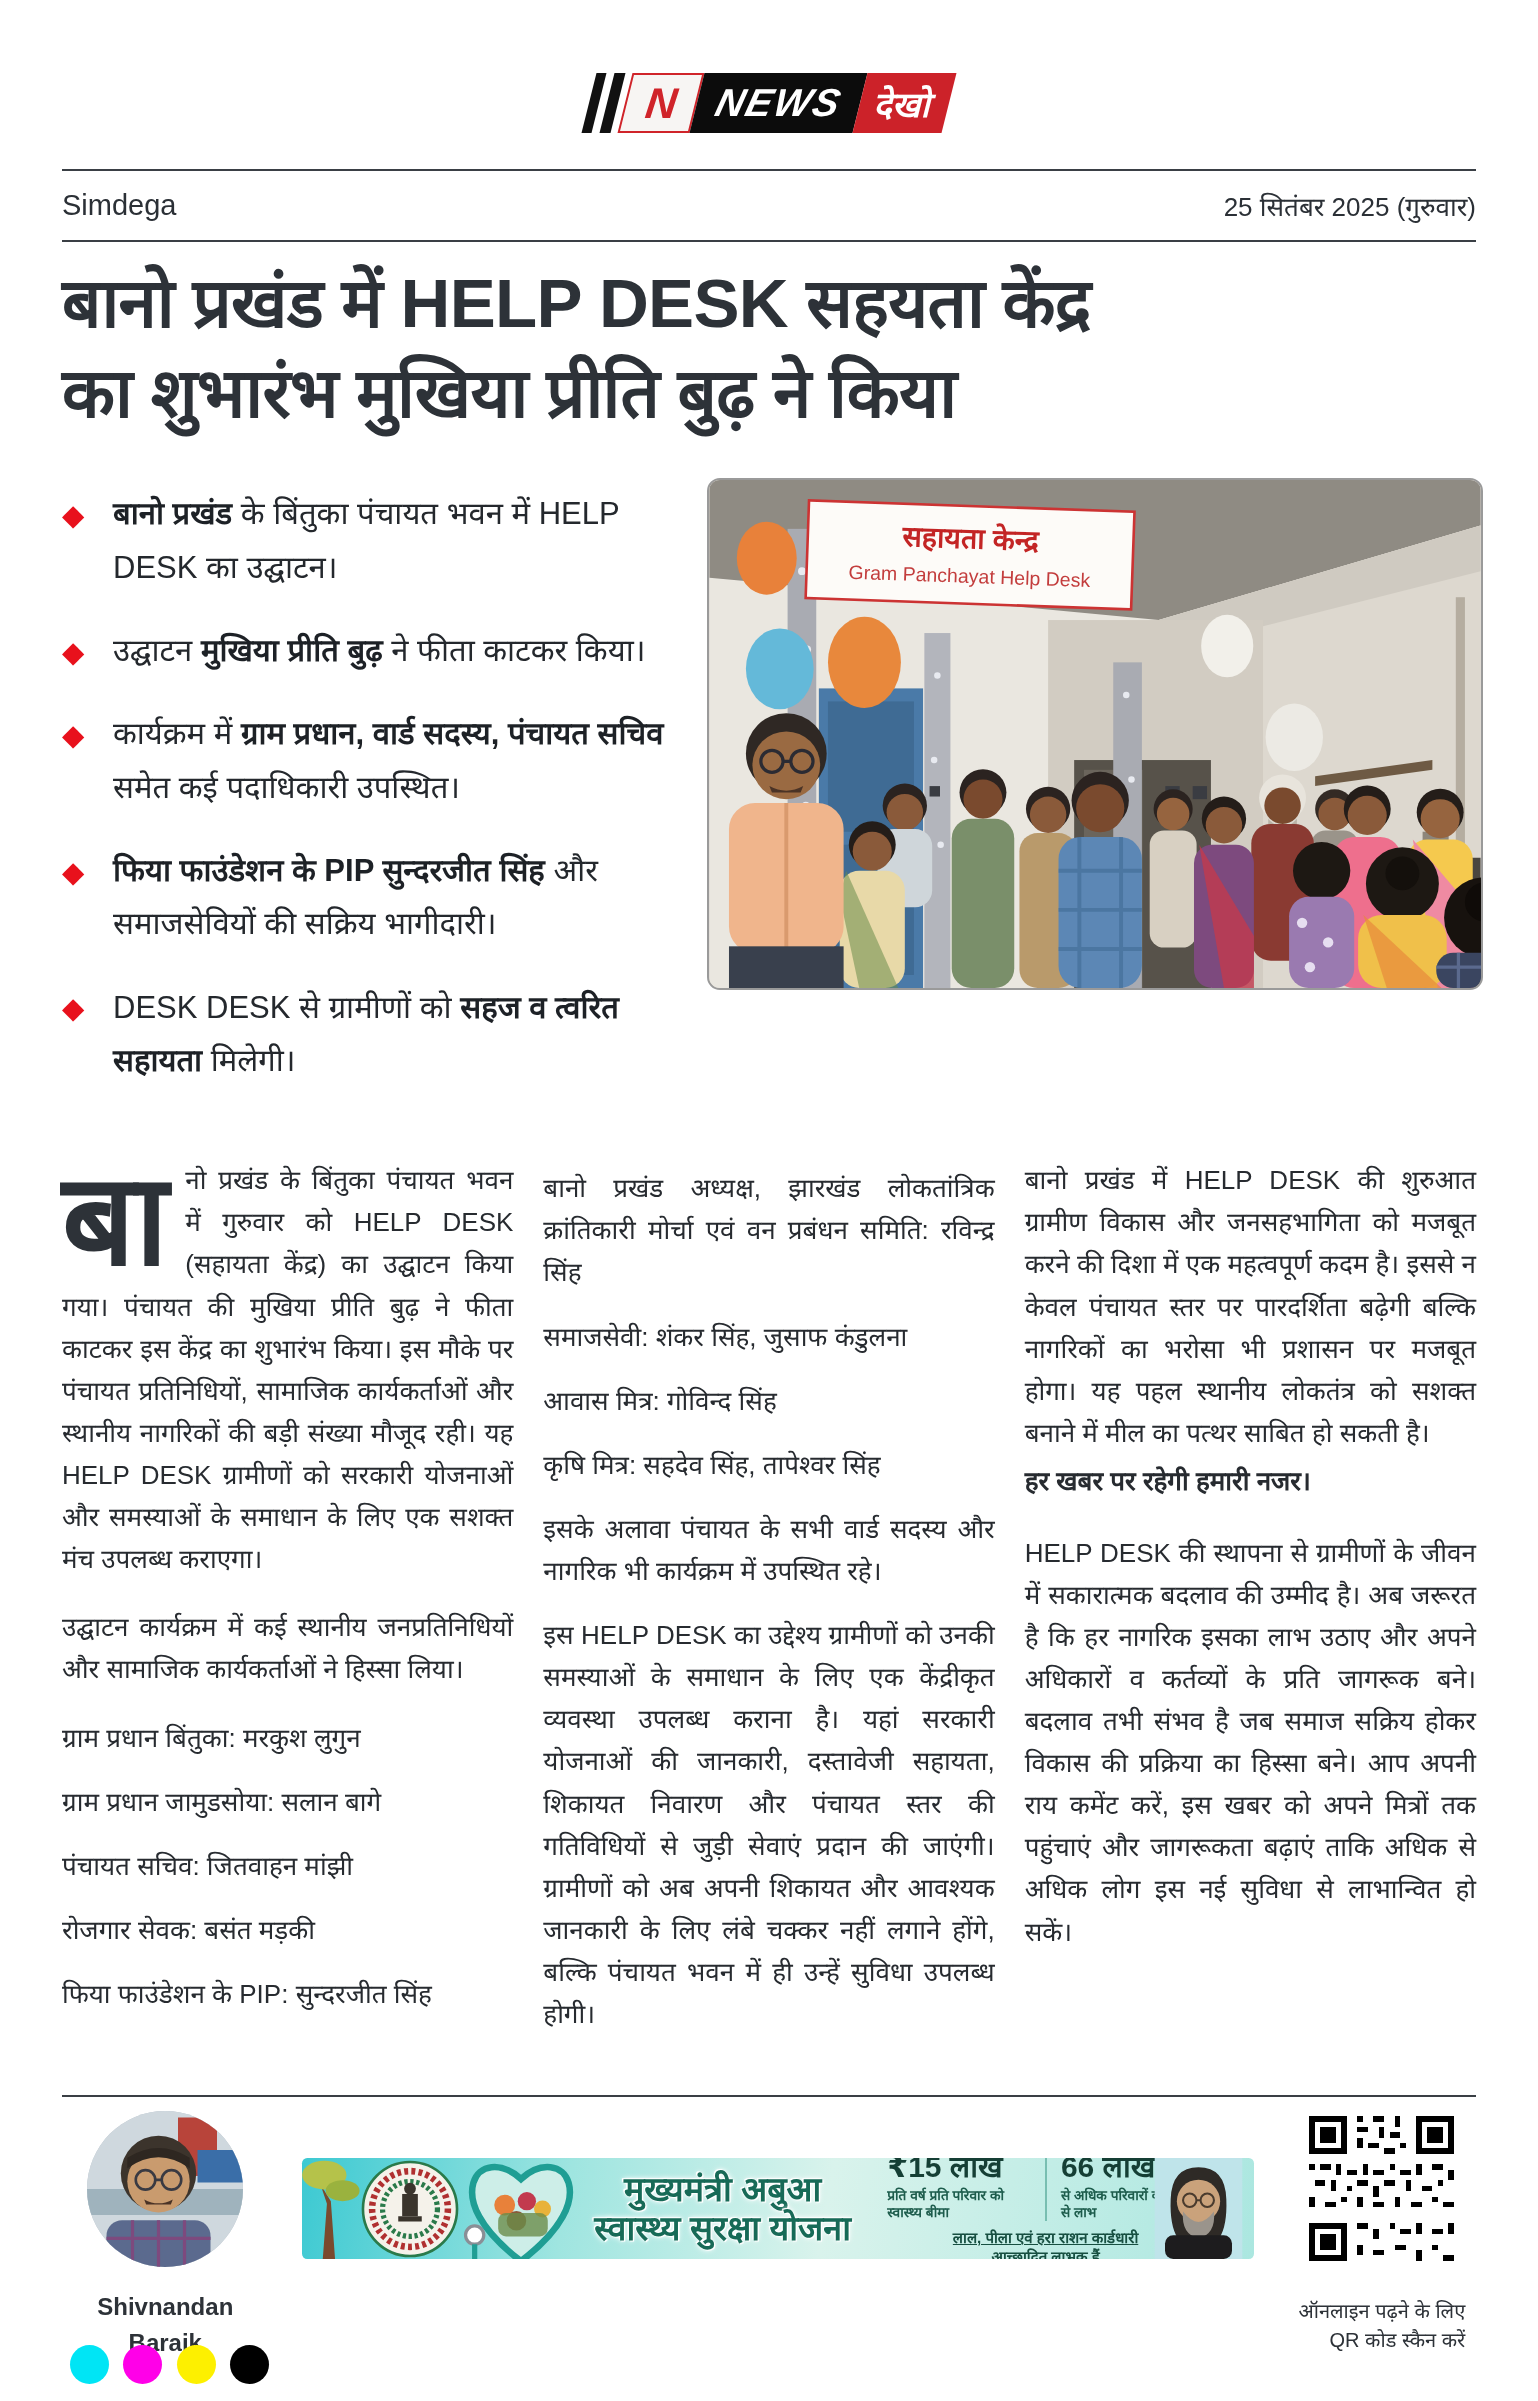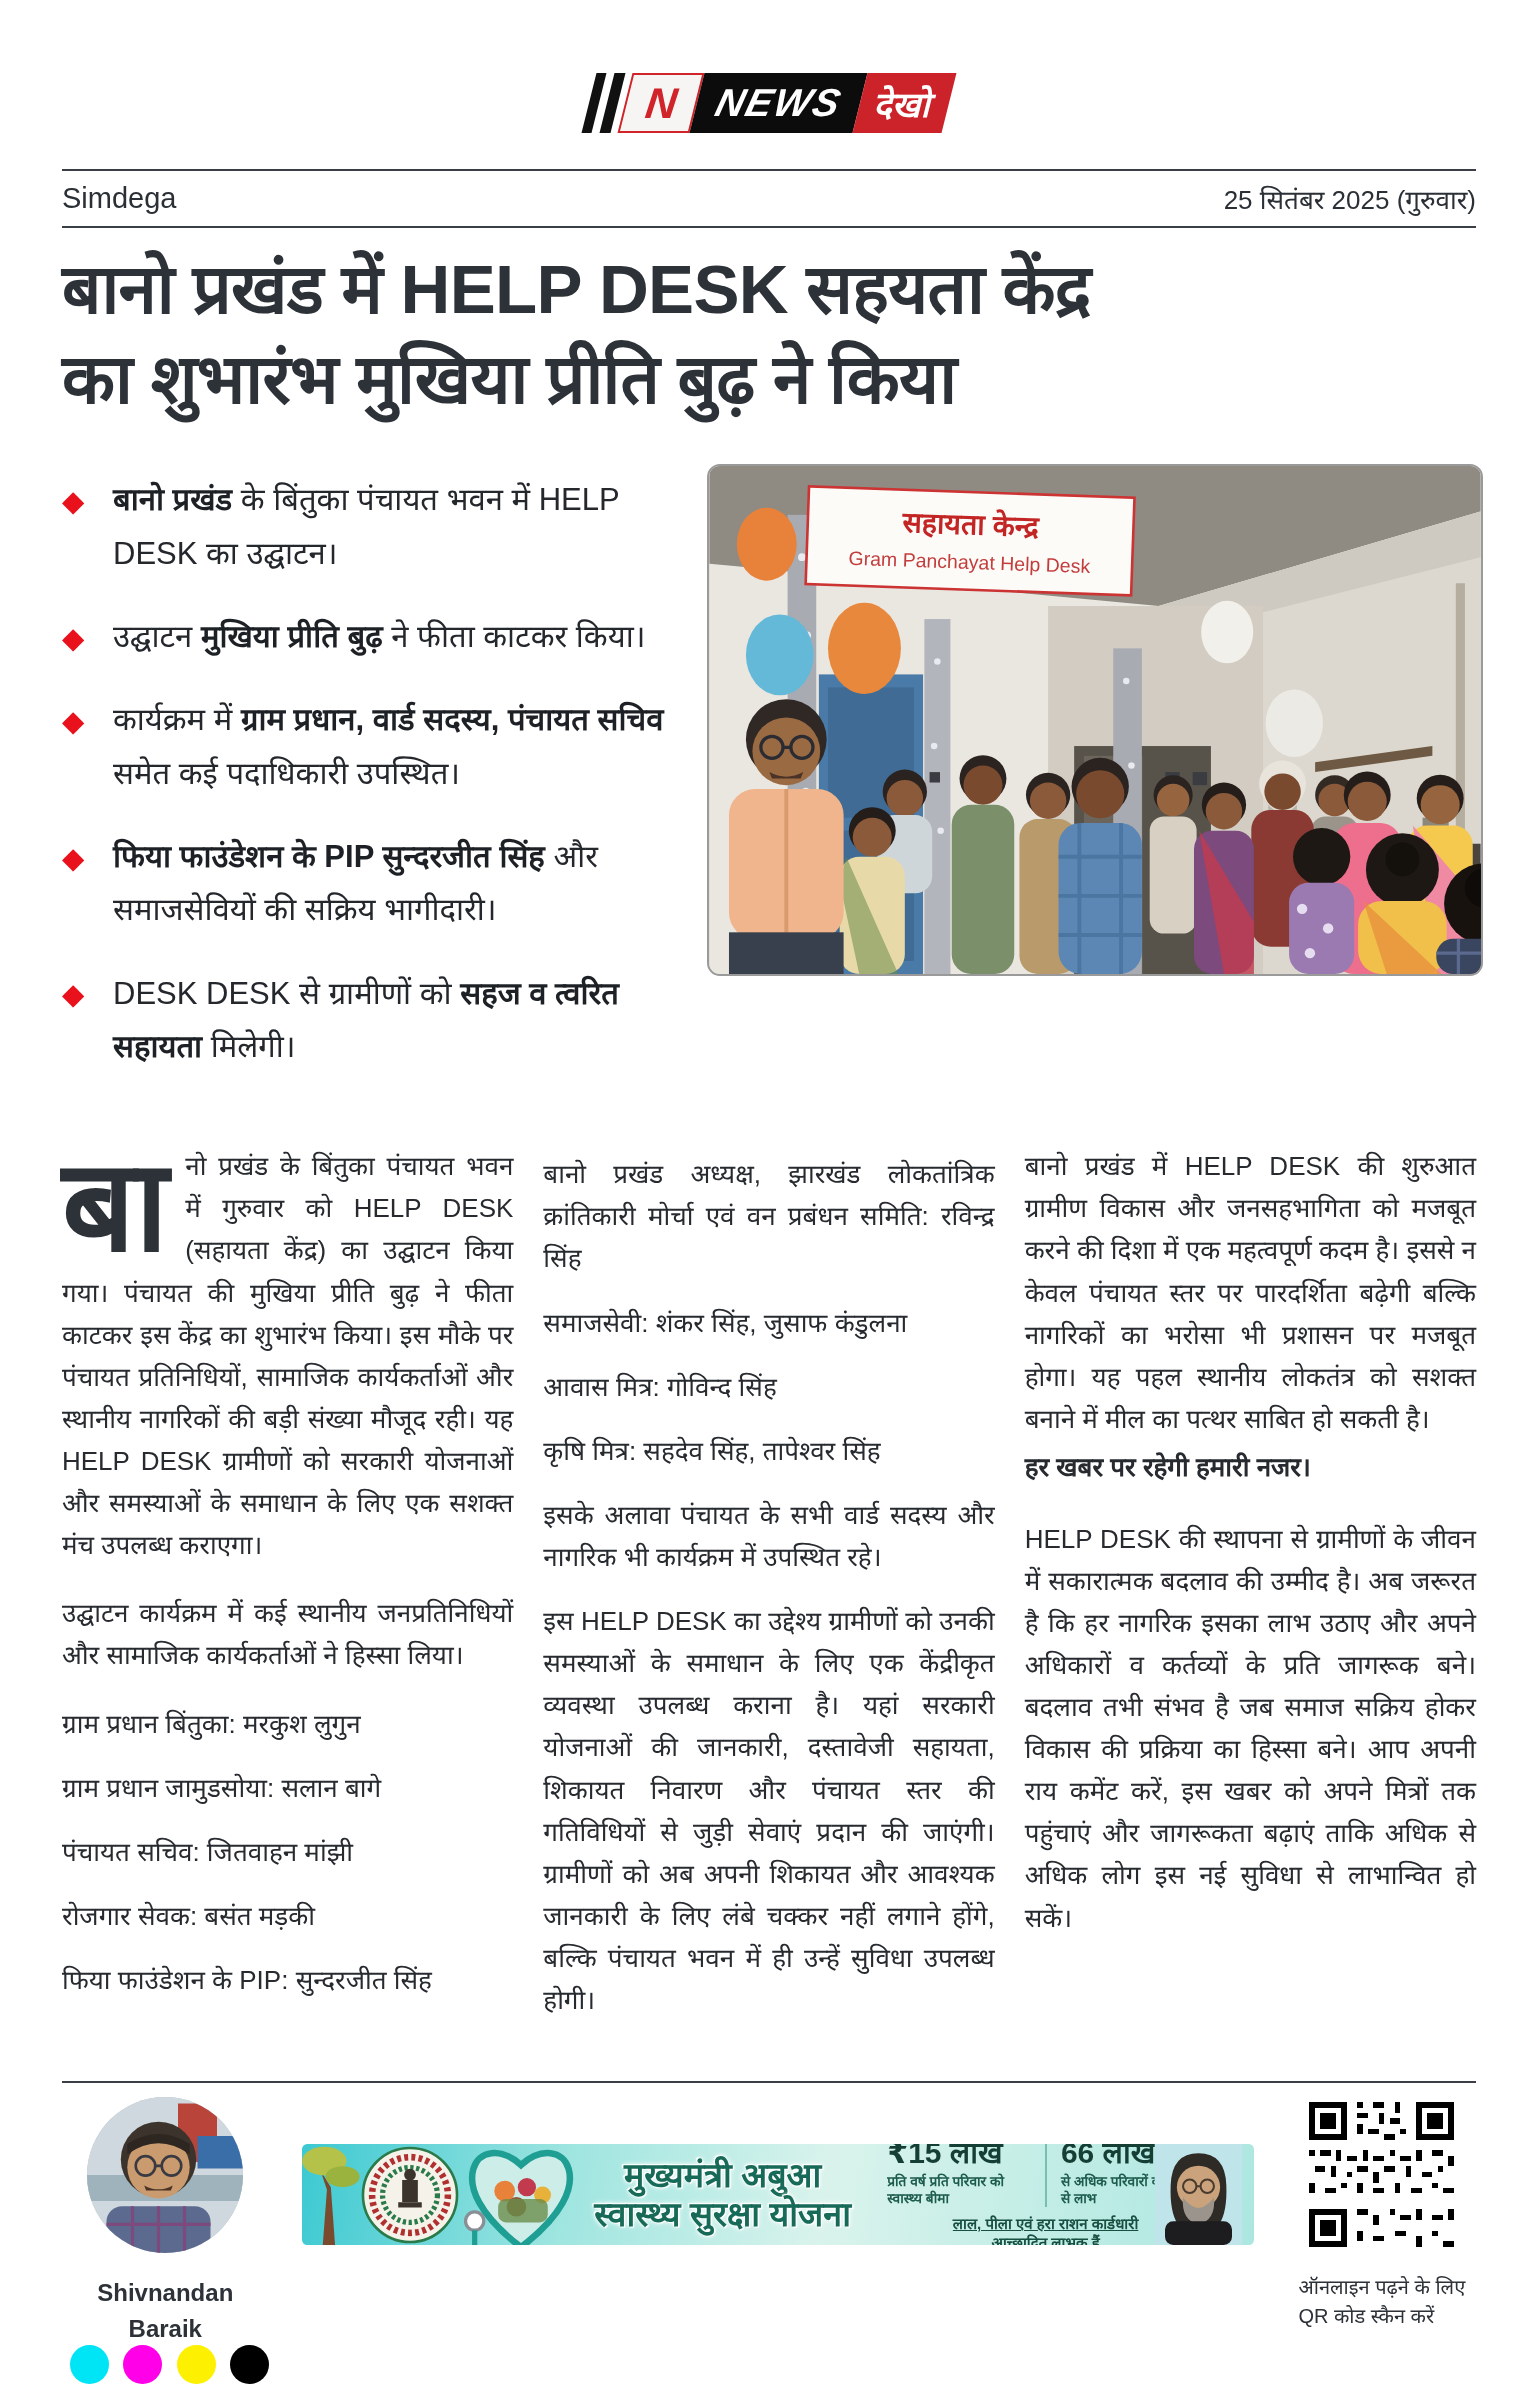--- a/index.html
+++ b/index.html
@@ -14,21 +14,21 @@
   .logo .nbox{width:68px;background:#f7f5f3;border:2px solid #d0242a;display:flex;align-items:center;justify-content:center;margin-right:0;}
   .logo .nbox .n{color:#d0242a;font-weight:bold;font-size:43px;font-style:italic;transform:skewX(7deg);}
   .logo .newsbox{background:#0c0c0c;color:#fff;display:flex;align-items:center;justify-content:center;
                  width:163px;font-size:39px;font-weight:bold;font-style:italic;letter-spacing:2px;}
   .logo .dekhobox{background:#cc2229;color:#fff;display:flex;align-items:center;justify-content:center;
                   width:89px;font-size:35px;font-weight:bold;}
 
   
   .rule{border:none;border-top:2.6px solid #3a3f45;margin:0;}
   .rule1{margin-top:33px;}
-  .meta-row{display:flex;justify-content:space-between;align-items:center;height:55px;}
+  .meta-row{display:flex;justify-content:space-between;align-items:center;height:69px;}
   .meta-loc{font-size:29px;color:#2b3036;}
   .meta-date{font-size:26px;color:#2b3036;}
 
   .kicker{margin-top:23.5px;font-size:28px;font-weight:bold;color:#22262b;line-height:1.25;}
 
   .headline{margin:17px 0 0 0;font-size:69px;line-height:1.3;font-weight:800;color:#2d3238;letter-spacing:-0.7px;}
 
   
   .lede{display:flex;gap:23.5px;margin-top:40px;align-items:flex-start;}
   .bullets{list-style:none;margin:9px 0 0 0;padding:0;width:621px;flex:0 0 621px;}
@@ -63,21 +63,21 @@
   .stats-row{display:flex;align-items:flex-start;}
   .stat{padding:0 14.3px;}
   .stat-val{font-size:30px;font-weight:800;color:#153f35;line-height:1.05;}
   .stat-desc{font-size:13.7px;font-weight:bold;color:#1d5c4c;line-height:1.25;margin-top:3.9px;max-width:143px;}
   .stat-div{width:2px;background:#2e8f7b;opacity:.5;align-self:stretch;}
   .banner-note{margin-top:7.8px;text-align:center;font-size:15px;font-weight:800;color:#174f41;line-height:1.25;text-decoration:underline;}
   .cm-photo{position:absolute;right:0;top:0;height:100%;}
 
   .qr-block{margin-left:34px;display:flex;flex-direction:column;align-items:center;width:196px;}
   .qr-box{width:155px;height:155px;}
-  .qr-caption{margin-top:21px;font-size:20px;color:#2d3238;text-align:left;line-height:1.45;}
+  .qr-caption{margin-top:31px;font-size:20px;color:#2d3238;text-align:right;line-height:1.45;}
 
   .dots{position:absolute;left:70px;bottom:17px;display:flex;gap:14.3px;}
   .dot{width:39px;height:39px;border-radius:50%;}
 </style>
 </head>
 <body>
 
 <div class="page">
 
   <div class="masthead">

